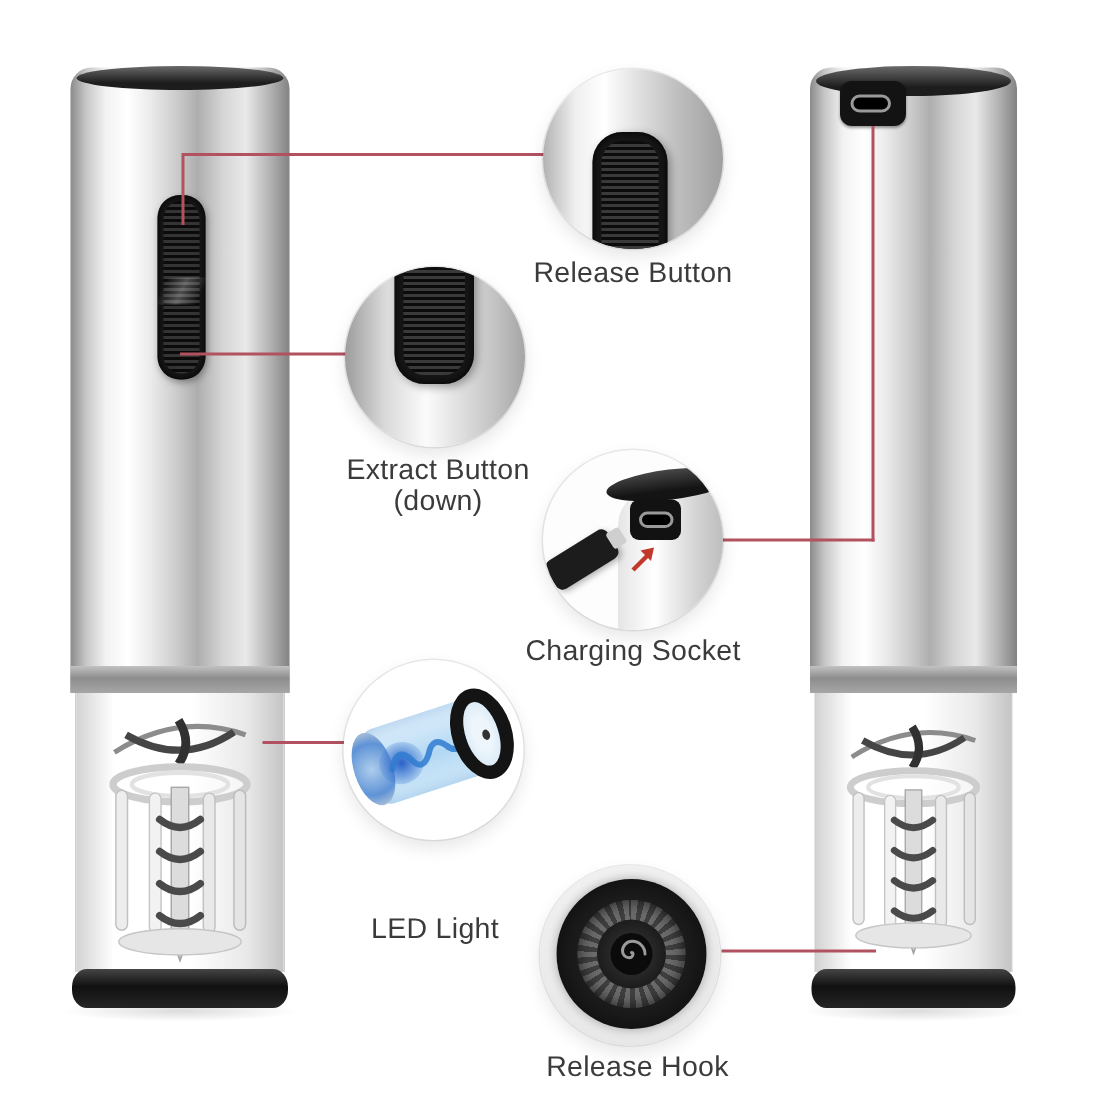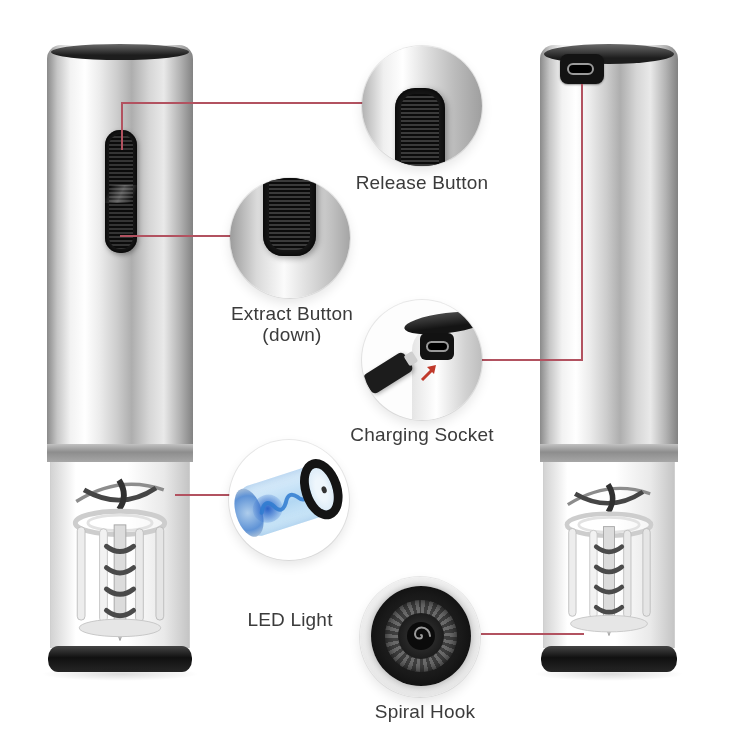--- a/index.html
+++ b/index.html
@@ -284,16 +284,16 @@
     <span>Extract Button</span>
     <span>(down)</span>
   </div>
   <div class="label" style="left:322px;top:424px;">
     <span>Charging Socket</span>
   </div>
   <div class="label" style="left:190px;top:561px;margin-top:48px;">
     <span>LED Light</span>
   </div>
   <div class="label" style="left:325px;top:701px;">
-    <span>Spiral Hook</span>
+    <span>Release Hook</span>
   </div>
 
 </div>
 
 </body></html>

